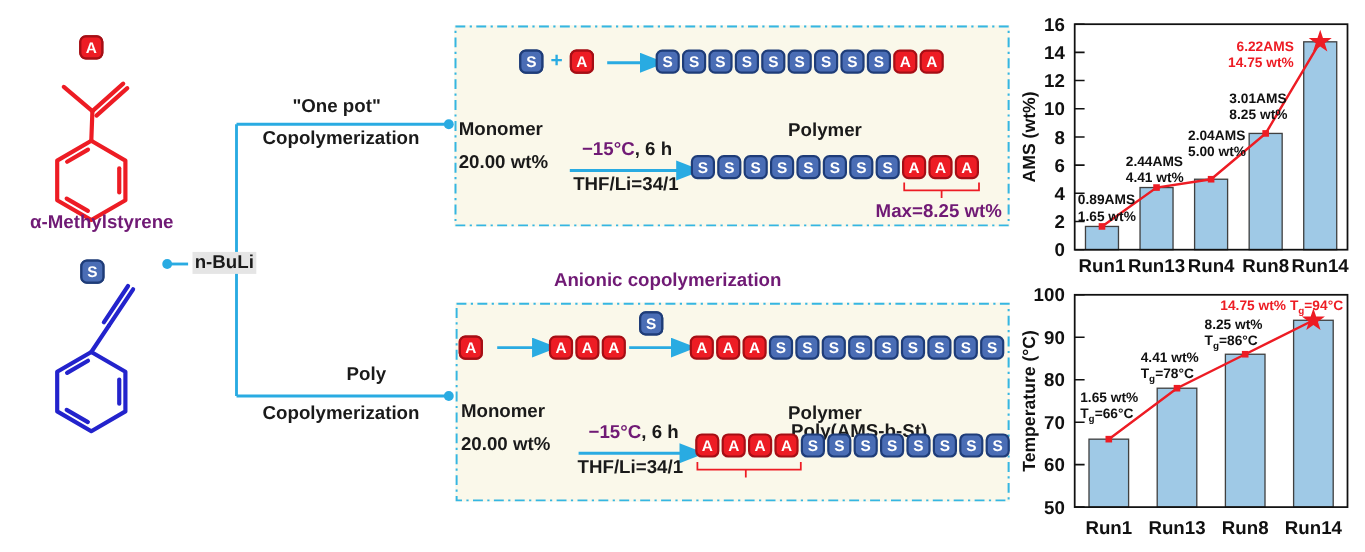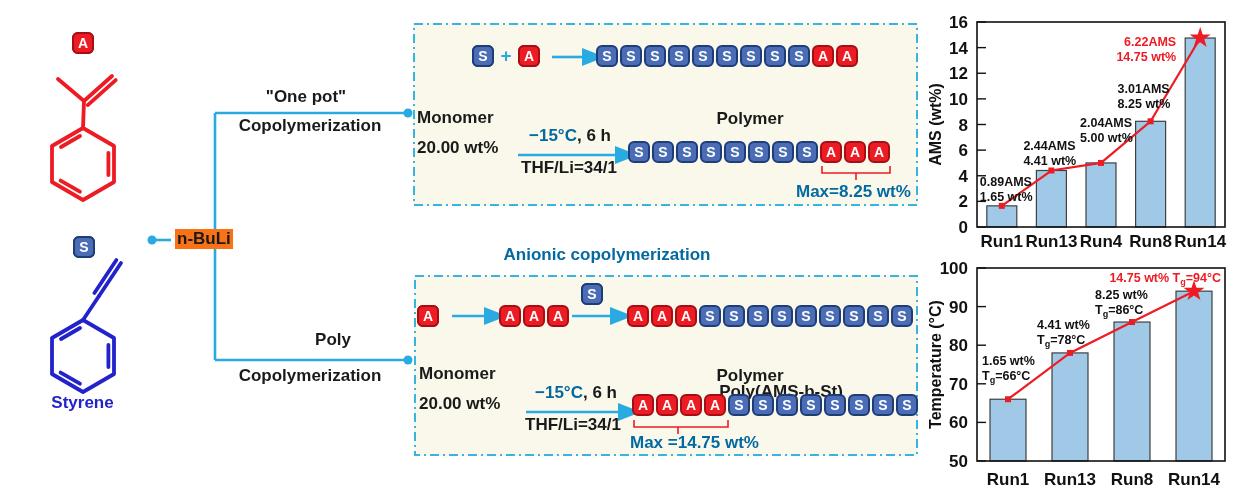--- a/index.html
+++ b/index.html
@@ -2,24 +2,24 @@
 <html><head>
 <meta charset="utf-8">
 <style>
   html,body{margin:0;padding:0;background:#fff;font-family:"Liberation Sans",sans-serif;}
   #canvas{position:relative;width:1241px;height:502px;background:#fff;overflow:hidden;}
   .rbox{position:absolute;background:#FAF8EA;}
   .rbox svg{position:absolute;left:0;top:0;}
   #overlay{position:absolute;left:0;top:0;pointer-events:none;}
   .txt{position:absolute;font-size:17px;font-weight:600;color:#1a1a1a;line-height:1.15;white-space:nowrap;}
   .center{text-align:center;}
-  .red{color:#0369a1;}
+  .red{color:#701a75;}
   .blue{color:#2323CC;}
   .cyan{color:#29ABE2;}
-  .whitebg{background:#f97316;padding:0 2px;}
+  .whitebg{background:#e5e5e5;padding:0 2px;}
   .chain{position:absolute;display:flex;gap:2px;}
   .badge{box-sizing:border-box;width:22px;height:22px;border-radius:6px;display:flex;align-items:center;justify-content:center;
          font-size:14px;font-weight:700;color:#fff;flex:0 0 auto;}
   .badge.s{background:#4A6DB5;border:2px solid #1E3C78;}
   .badge.a{background:#ED1C24;border:2px solid #A50E15;}
   .badge.lone{position:absolute;}
   .chart{position:absolute;}
   .tick{font-size:17px;font-weight:700;fill:#111;}
   .xlab{font-size:17px;font-weight:700;fill:#111;}
   .ytitle{font-size:16px;font-weight:700;fill:#111;}
@@ -92,24 +92,24 @@
 
     <g stroke="#ED1C24" stroke-width="1.6" fill="none">
       <path d="M822,166 L822,173 L890,173 L890,166 M856,173 L856,180"></path>
       <path d="M634,420 L634,427 L728,427 L728,420 M678,427 L678,434"></path>
     </g>
   </svg>
 
   <span class="badge a lone" style="left:72px;top:32px;">
       <span class="badge a">A</span>
     </span>
+  <div class="txt red center" style="left:10px;top:192px;width:165px;">α-Methylstyrene</div>
   <span class="badge s lone" style="left:73px;top:236px;">
       <span class="badge s">S</span>
     </span>
-  <div class="txt blue center" style="left:10px;top:393px;width:145px;">Styrene</div>
   <div class="txt whitebg" style="left:175px;top:229px;">n-BuLi</div>
 
   <div class="txt center" style="left:240px;top:87px;width:132px;">"One pot"</div>
   <div class="txt center" style="left:231px;top:116px;width:158px;">Copolymerization</div>
   <div class="txt center" style="left:273px;top:330px;width:120px;">Poly</div>
   <div class="txt center" style="left:231px;top:366px;width:158px;">Copolymerization</div>
 
   <div class="txt red center" style="left:457px;top:228px;width:300px;margin-top:17px;">Anionic copolymerization</div>
 
   <span class="badge s lone" style="left:472px;top:45px;">
@@ -194,21 +194,20 @@
       <span class="badge a">A</span>
       <span class="badge s">S</span>
       <span class="badge s">S</span>
       <span class="badge s">S</span>
       <span class="badge s">S</span>
       <span class="badge s">S</span>
       <span class="badge s">S</span>
       <span class="badge s">S</span>
       <span class="badge s">S</span>
     </div>
-  <div class="txt red" style="left:630px;top:433px;">Max =14.75 wt%</div>
 
   <svg id="chart0" class="chart" width="316" height="250" style="left:925px;top:2px;">
       <rect x="61.8" y="203.859375" width="30" height="21.140625" fill="#9FC9E6" stroke="#404040" stroke-width="1.2"></rect>
       <rect x="111.4" y="168.496875" width="30" height="56.50312500000001" fill="#9FC9E6" stroke="#404040" stroke-width="1.2"></rect>
       <rect x="161" y="160.9375" width="30" height="64.0625" fill="#9FC9E6" stroke="#404040" stroke-width="1.2"></rect>
       <rect x="210.6" y="119.296875" width="30" height="105.703125" fill="#9FC9E6" stroke="#404040" stroke-width="1.2"></rect>
       <rect x="260.20000000000005" y="36.015625" width="30" height="188.984375" fill="#9FC9E6" stroke="#404040" stroke-width="1.2"></rect>
       <rect x="52" y="20" width="248" height="205" fill="none" stroke="#111" stroke-width="1.6"></rect>
       <line x1="52" y1="225" x2="61" y2="225" stroke="#111" stroke-width="1.4"></line>
       <text x="43" y="231" text-anchor="end" class="tick">0</text>

